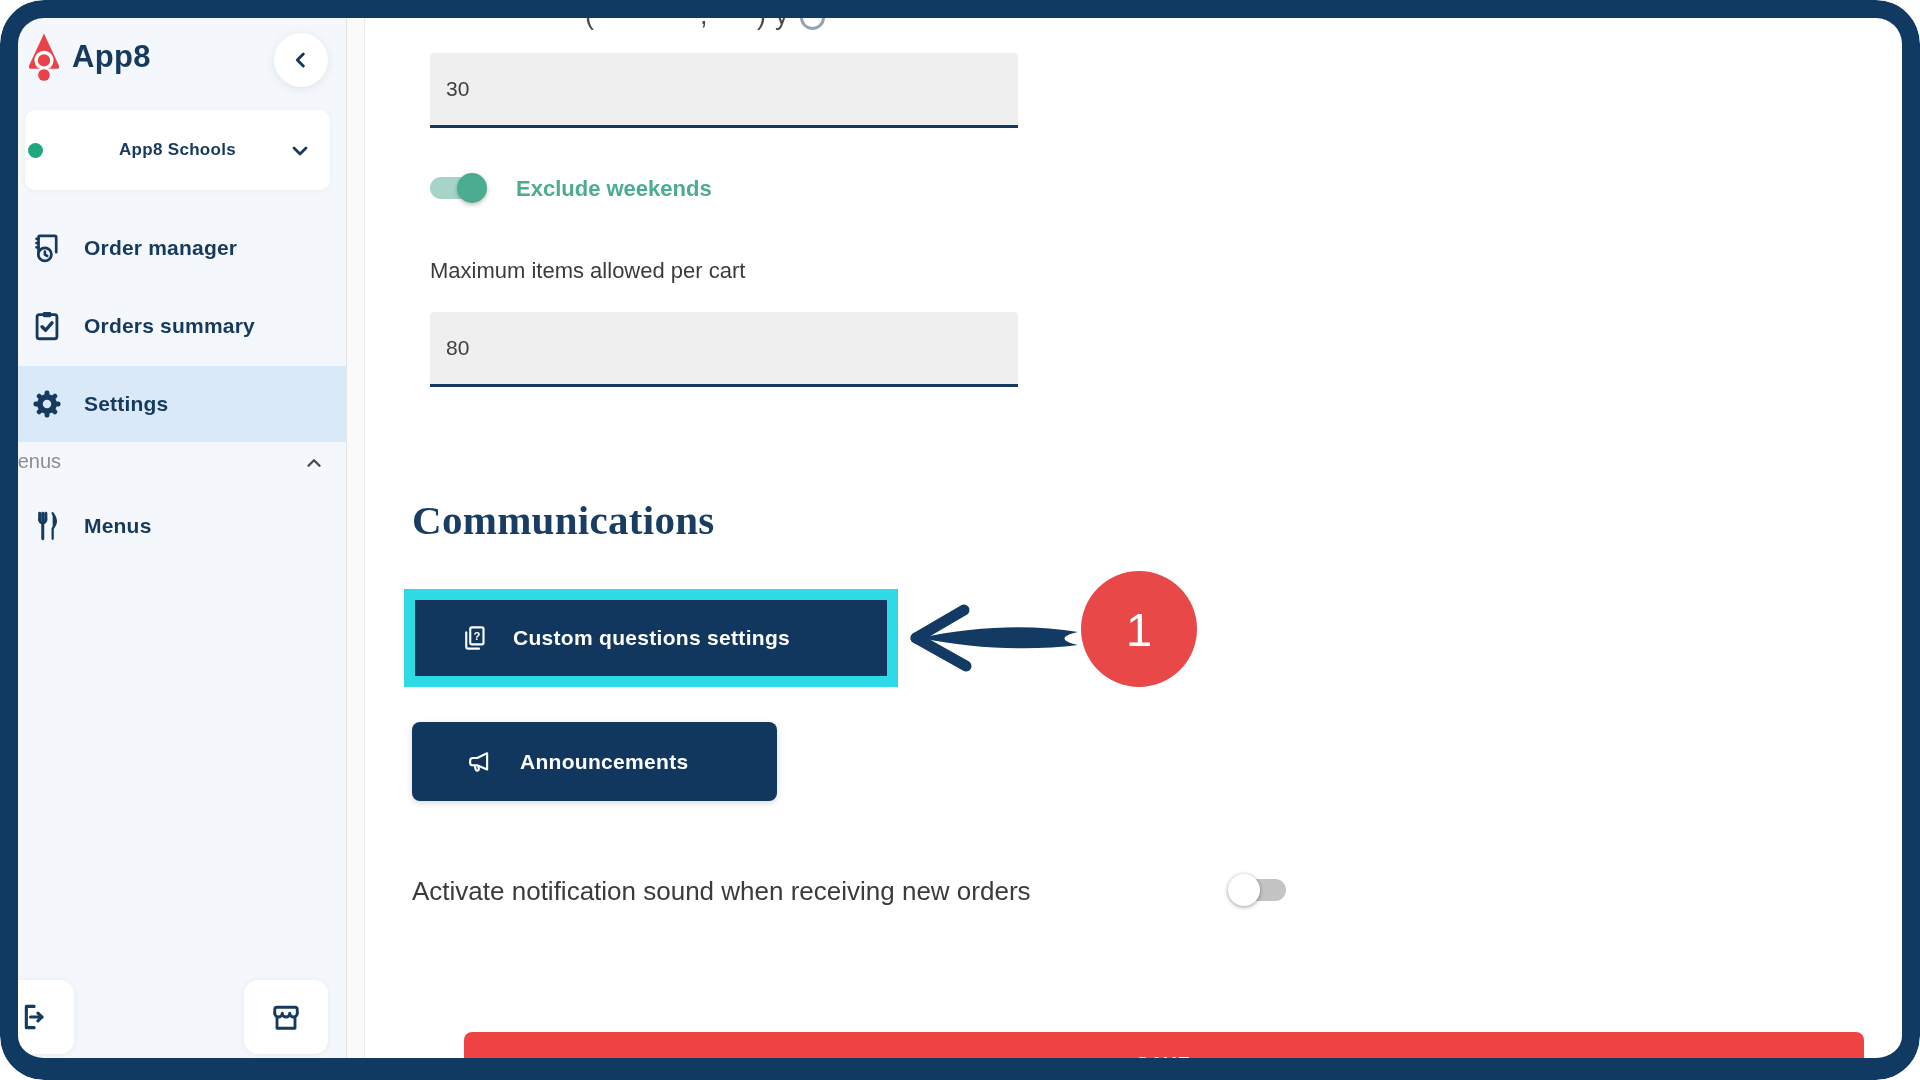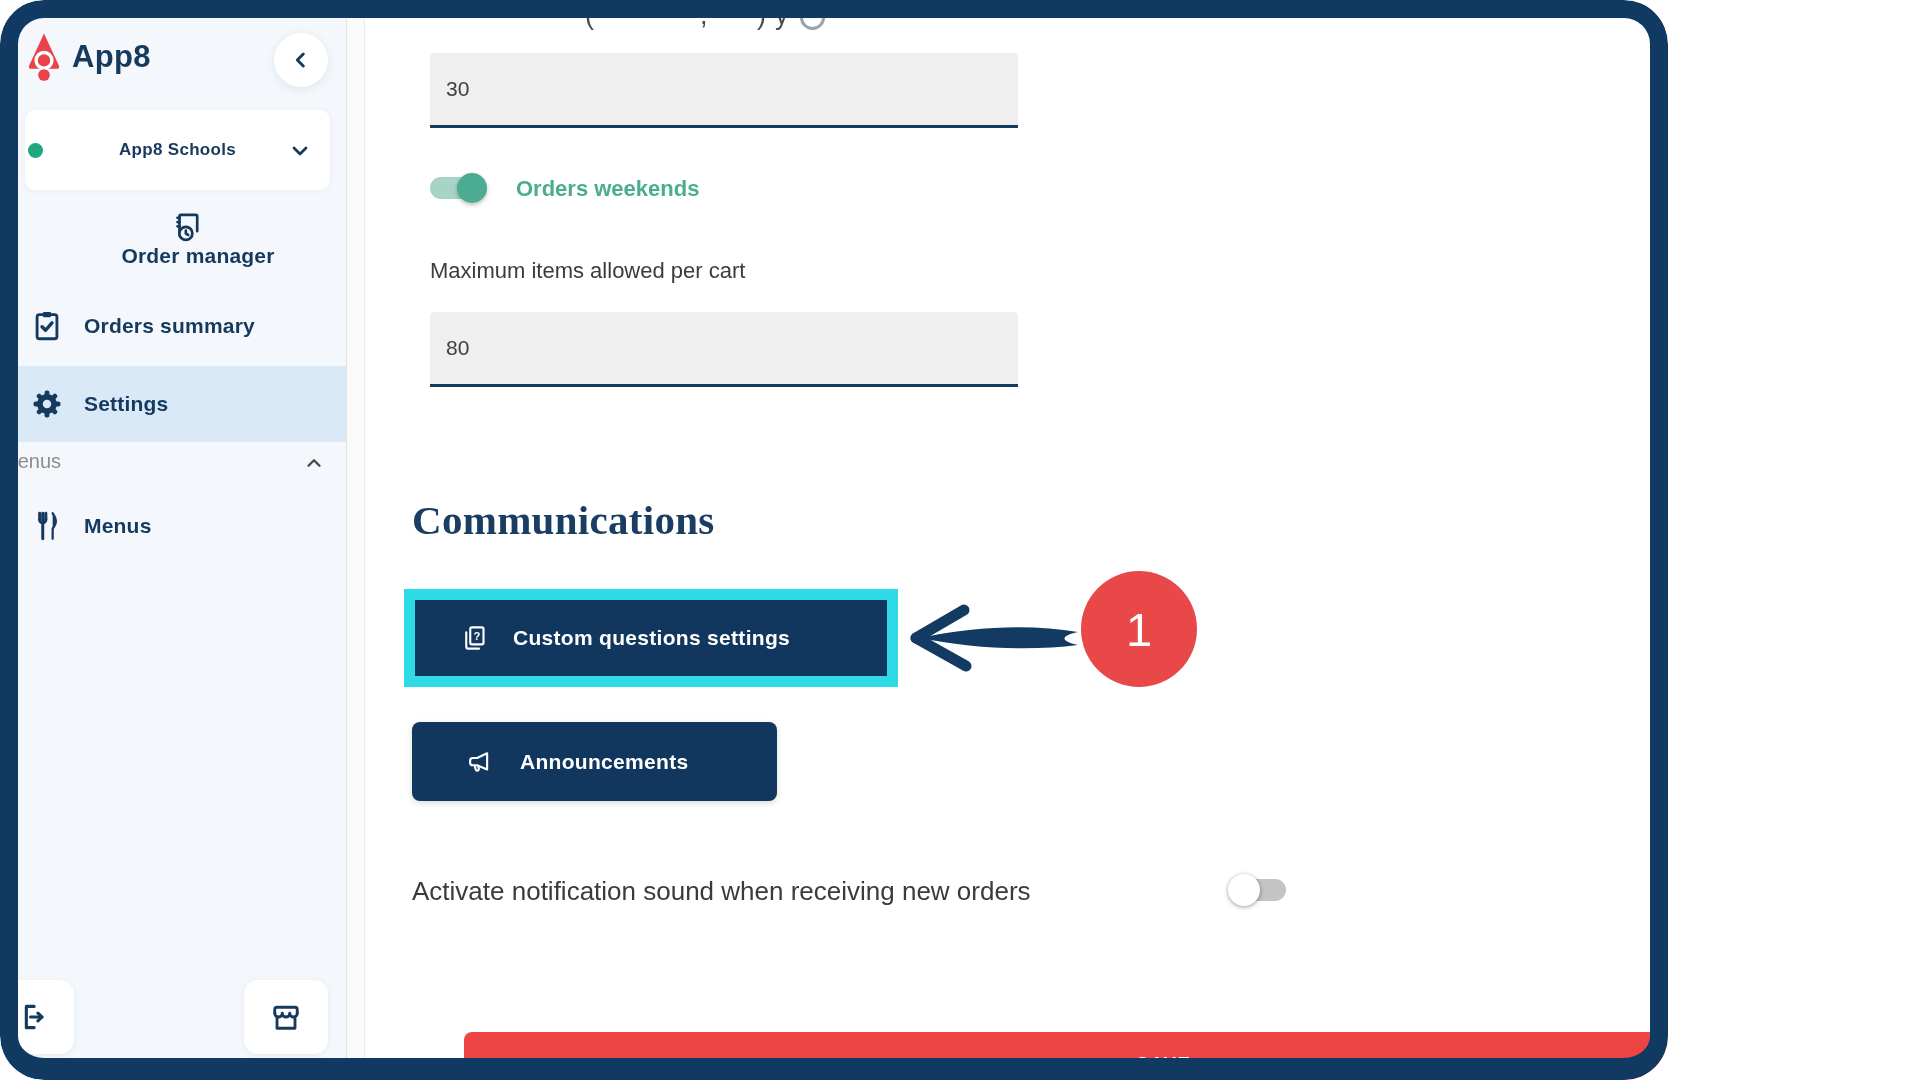--- a/index.html
+++ b/index.html
@@ -1,17 +1,17 @@
 <!DOCTYPE html>
 <html><head>
 <meta charset="utf-8">
 <style>
   html,body{margin:0;padding:0;background:#ffffff;}
   *{box-sizing:border-box;}
-  .page{position:relative;width:1668px;height:1080px;background:#ffffff;overflow:hidden;border-radius:44px;
+  .page{position:relative;width:1920px;height:1080px;background:#ffffff;overflow:hidden;border-radius:44px;
         font-family:"Liberation Sans","DejaVu Sans",sans-serif;color:#16395E;}
   .frame{position:absolute;inset:0;border:18px solid #113A63;border-bottom-width:22px;border-radius:44px;
          pointer-events:none;z-index:60;}
   
   .sidebar{position:absolute;left:18px;top:18px;bottom:22px;width:328px;background:#F4F8FC;z-index:5;}
   .logo-row{position:absolute;left:8px;top:14px;display:flex;align-items:center;}
   .logo-mark{width:36px;height:50px;}
   .logo-text{font-size:31px;font-weight:bold;color:#16395E;margin-left:10px;letter-spacing:.3px;}
   .collapse-btn{position:absolute;left:256px;top:15px;width:54px;height:54px;border-radius:50%;background:#ffffff;
                 box-shadow:0 2px 10px rgba(20,60,100,.10);display:flex;align-items:center;justify-content:center;cursor:pointer;}
@@ -89,21 +89,21 @@
     </div>
 
     <div class="school-card">
       <span class="school-dot"></span>
       <span class="school-label">App8 Schools</span>
       <svg class="school-chevron" width="24" height="24" viewBox="0 0 24 24">
         <polyline points="6 9 12 15 18 9" fill="none" stroke="#16395E" stroke-width="2.8" stroke-linecap="round" stroke-linejoin="round"></polyline>
       </svg>
     </div>
 
-    <div class="nav-item" style="top:192px;flex-direction:column;">
+    <div class="nav-item" style="top:192px;">
       <span class="nav-icon">
         <svg width="34" height="34" viewBox="0 0 24 24" fill="none" stroke="#16395E" stroke-width="1.9" stroke-linecap="round" stroke-linejoin="round">
           <path d="M6 17.5 V4.5 a1 1 0 0 1 1 -1 H17.5 a1 1 0 0 1 1 1 V15"></path>
           <path d="M6 5.5 h-1.4 M6 8.5 h-1.4 M6 11.5 h-1.4"></path>
           <circle cx="10.5" cy="16.5" r="4.6" fill="#F4F8FC"></circle>
           <path d="M10.5 14.6 v2 l1.6 1"></path>
         </svg>
       </span>
       <span class="nav-label">Order manager</span>
     </div>
@@ -188,21 +188,21 @@
       </div>
     <div class="frag-circle-wrap" style="left:434px;">
         <div class="frag-circle"></div>
       </div>
 
     <input class="text-input" style="top: 35px;" readonly="" value="30">
 
     <div class="toggle-on">
       <span class="knob"></span>
     </div>
-    <div class="toggle-on-label">Orders weekends</div>
+    <div class="toggle-on-label">Exclude weekends</div>
 
     <div class="field-label" style="top:240px;">Maximum items allowed per cart</div>
     <input class="text-input" style="top: 294px;" readonly="" value="80">
 
     <div class="section-heading">Communications</div>
 
     <div class="highlight-box">
       <div class="cq-button">
         <svg width="30" height="30" viewBox="0 0 24 24" fill="none" stroke="#ffffff" stroke-width="1.7" stroke-linecap="round" stroke-linejoin="round">
           <path d="M5.8 7.5 V19 a1.5 1.5 0 0 0 1.5 1.5 H16"></path>

